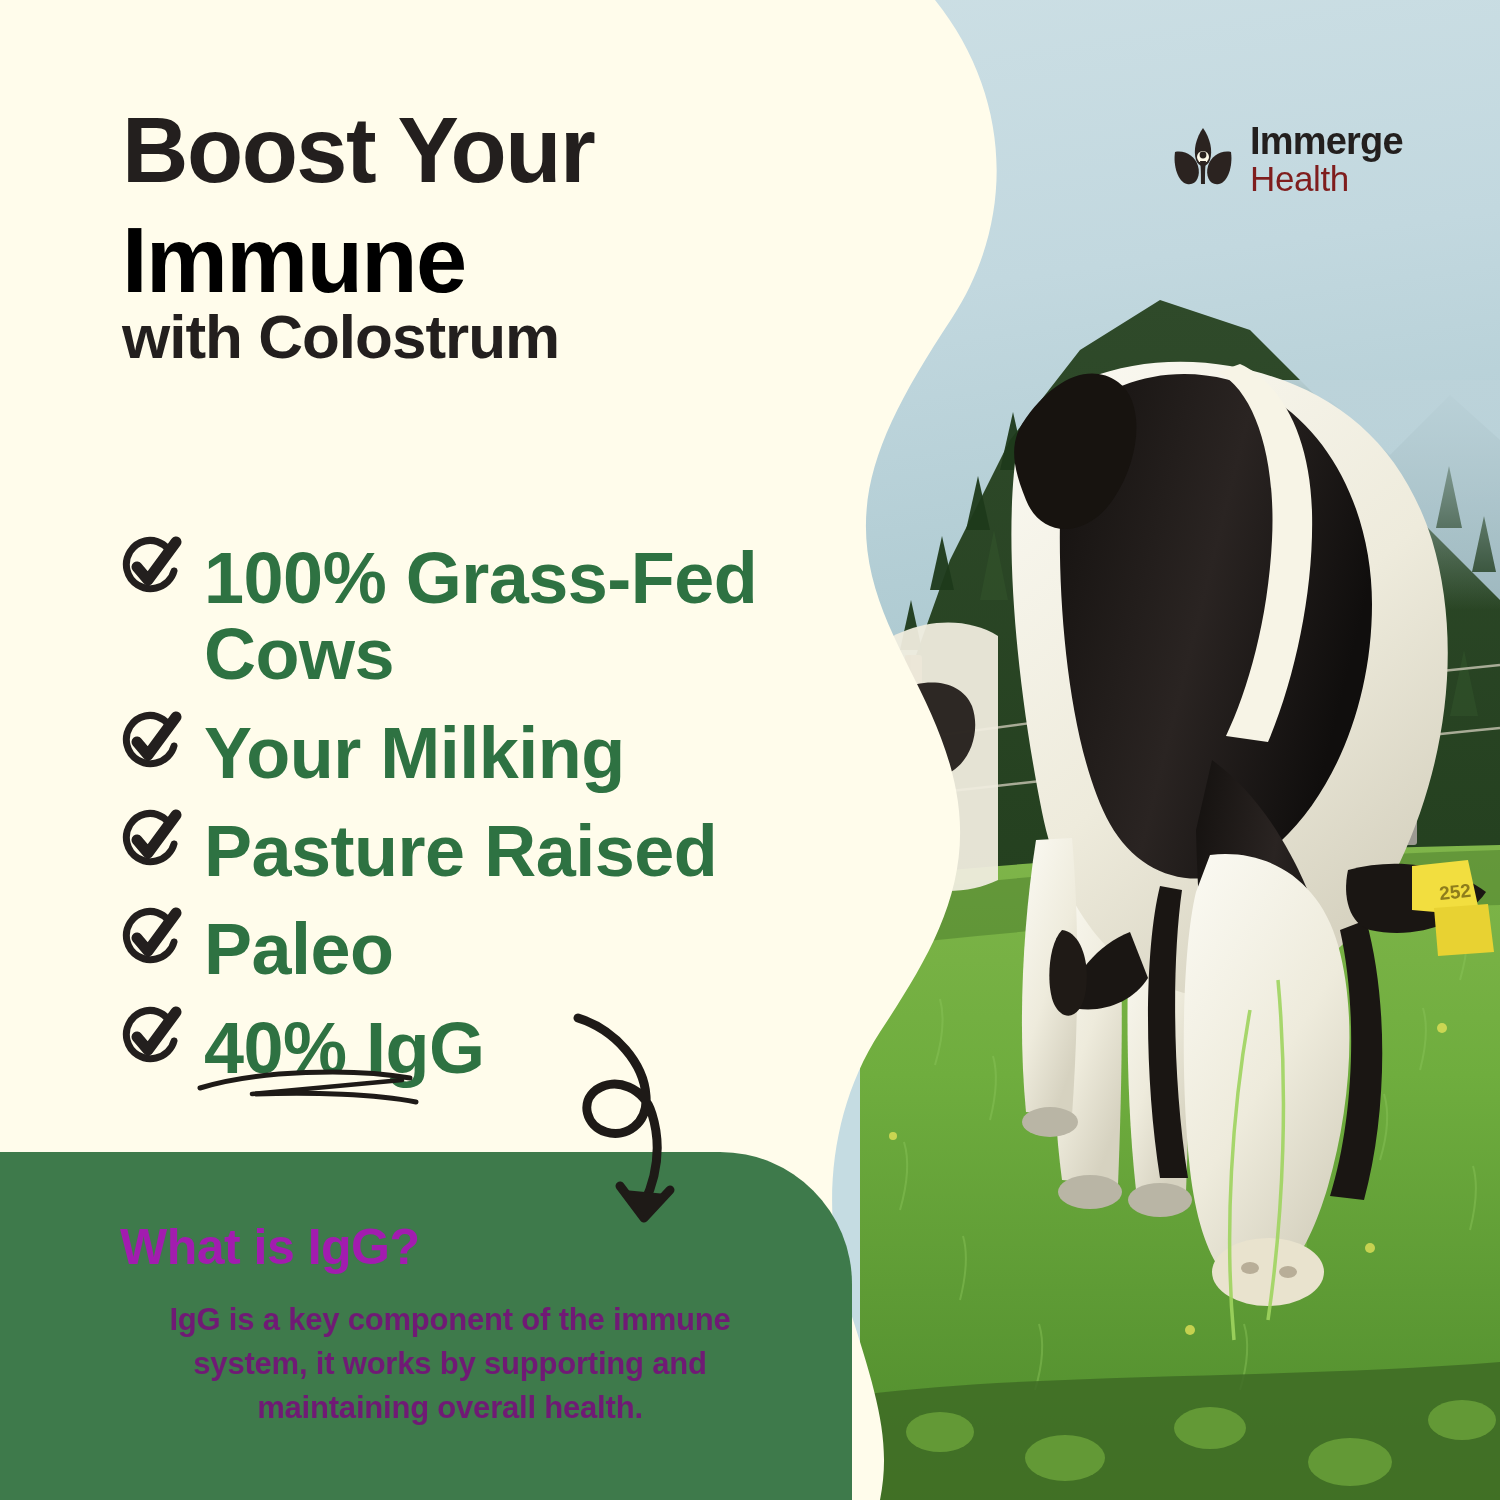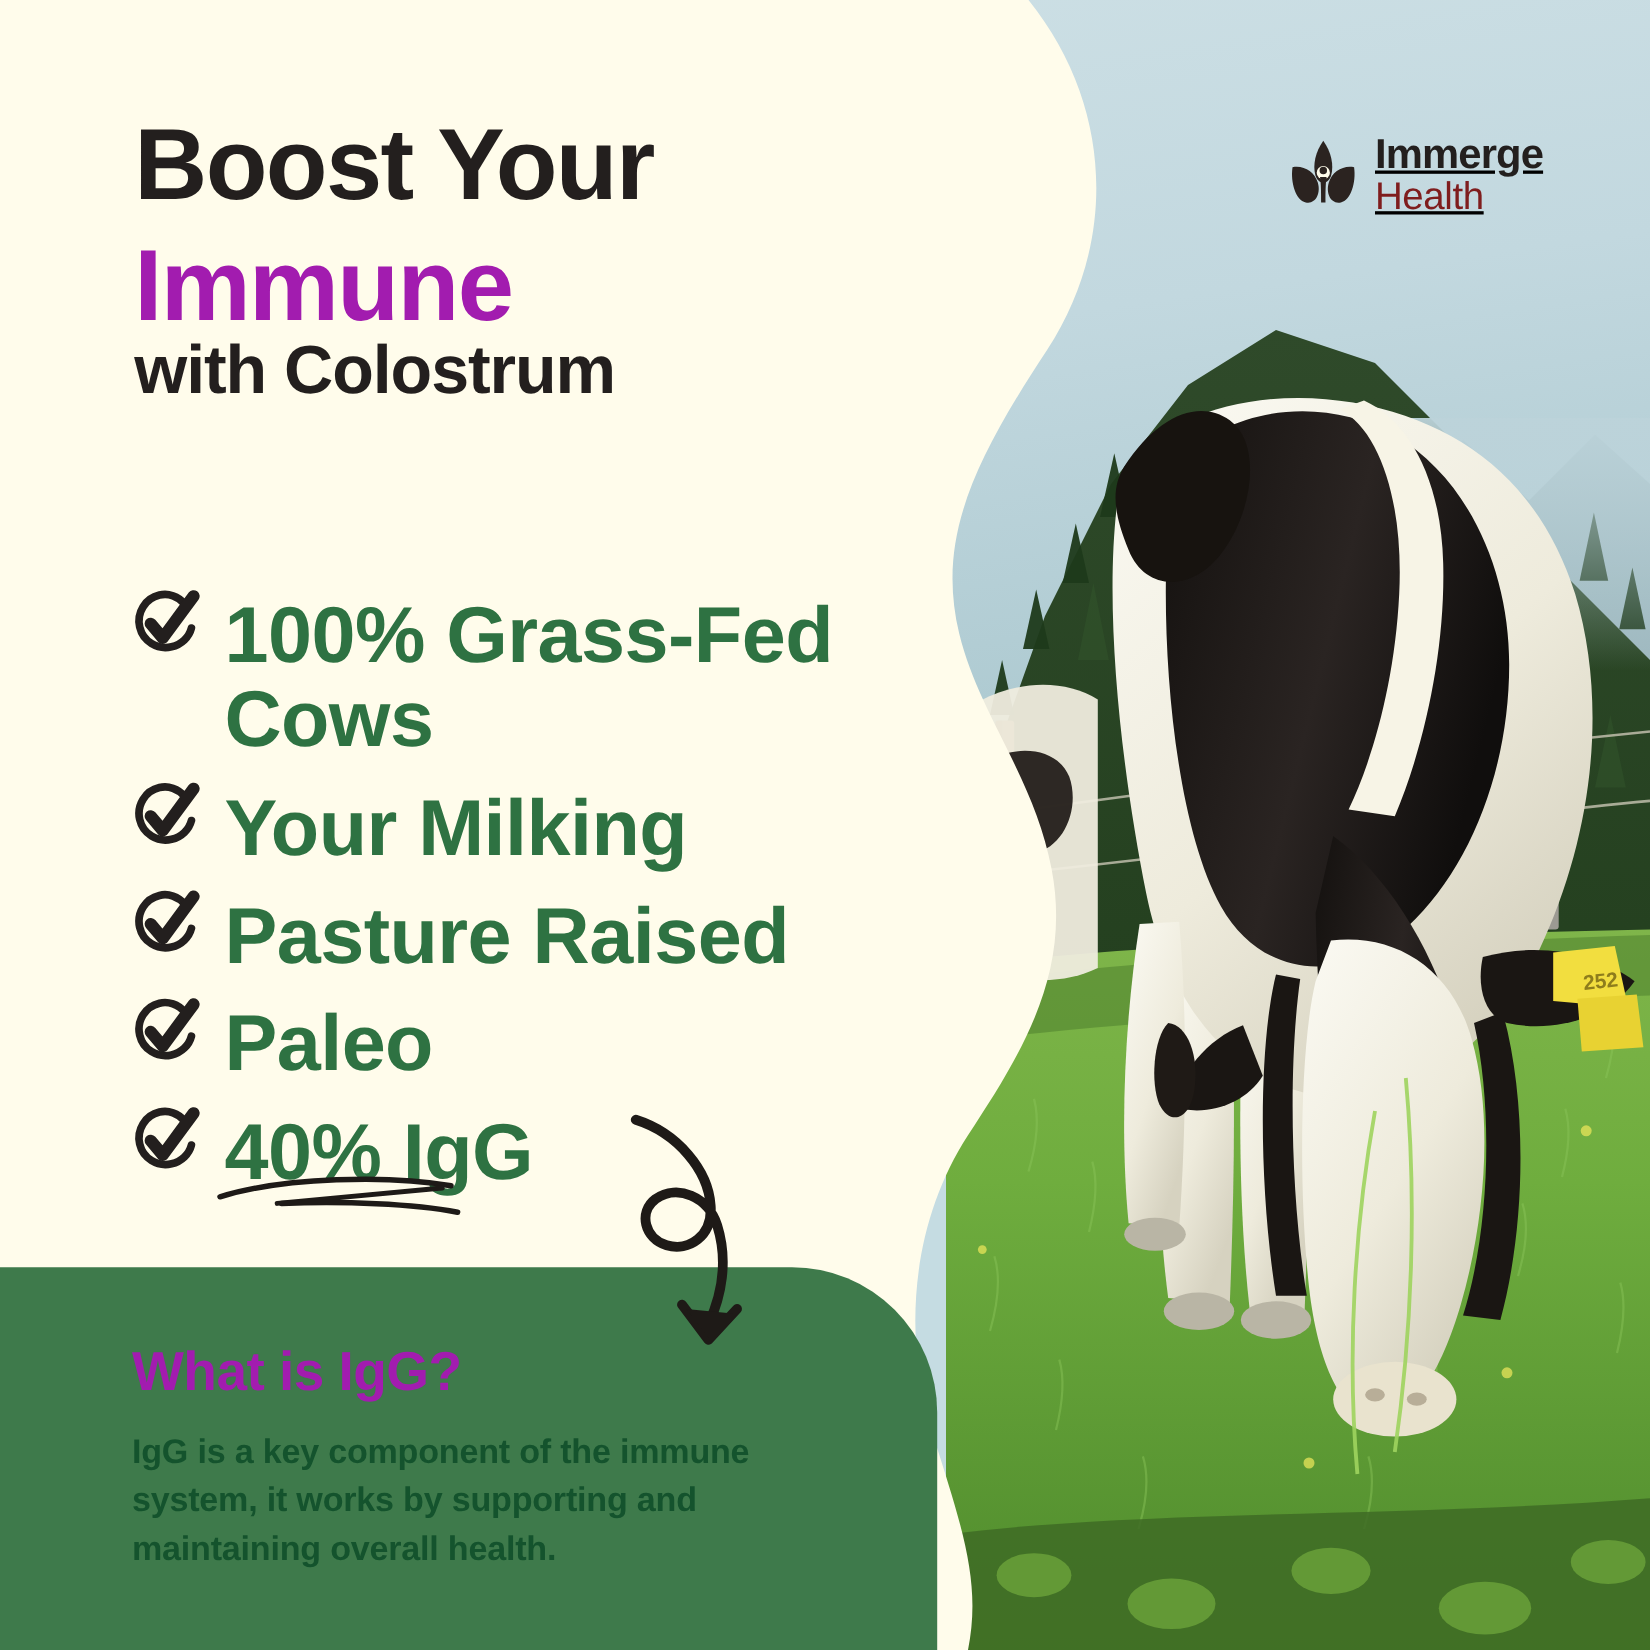--- a/index.html
+++ b/index.html
@@ -28,21 +28,21 @@
 
   
   .content{position:absolute;left:0;top:0;width:860px;height:1180px;}
 
   .headline{position:absolute;left:122px;top:104px;width:700px;}
   .hl-line{
     font-weight:bold;letter-spacing:-1.5px;
     line-height:1.0;margin:0;
   }
   .hl1{font-size:92px;color:#231F1E;}
-  .hl2{font-size:92px;color:#a21caf;margin-top:18px;}
+  .hl2{font-size:92px;color:#000000;margin-top:18px;}
   .hl3{font-size:62px;color:#231F1E;letter-spacing:-1px;}
 
   
   .bullets{position:absolute;left:112px;top:536px;width:700px;}
   .bullet{display:flex;align-items:flex-start;margin-bottom:18px;}
   .bullet .tick{flex:0 0 auto;width:78px;height:72px;margin-right:14px;}
   .bullet .tick svg{display:block;width:78px;height:72px;}
   .bullet .btext{
     font-size:72px;font-weight:bold;color:#2E7242;
     line-height:1.06;letter-spacing:-0.5px;padding-top:4px;
@@ -52,27 +52,27 @@
   .scribble{position:absolute;left:196px;top:1062px;width:280px;height:52px;}
   .scribble svg{display:block;width:280px;height:52px;}
 
   
   .curly-arrow{position:absolute;left:520px;top:1010px;width:180px;height:220px;}
   .curly-arrow svg{display:block;width:180px;height:220px;}
 
   
   .card-text{position:absolute;left:120px;top:1218px;width:660px;}
   .card-title{font-size:50px;font-weight:bold;color:#a21caf;letter-spacing:-0.5px;margin:0 0 22px 0;}
-  .card-body{font-size:31px;font-weight:bold;color:#14532d;line-height:1.42;margin:0;letter-spacing:-0.2px;}
+  .card-body{font-size:31px;font-weight:bold;color:#701a75;line-height:1.42;margin:0;letter-spacing:-0.2px;text-align:center;}
 
   
   .logo{position:absolute;left:1172px;top:122px;display:flex;align-items:center;}
   .logo-mark{width:62px;height:66px;margin-right:16px;flex:0 0 auto;}
   .logo-mark svg{display:block;width:62px;height:66px;}
-  .logo-words{line-height:1;text-decoration:underline;}
+  .logo-words{line-height:1;}
   .logo-w1{font-size:38px;font-weight:bold;color:#231F1E;letter-spacing:-0.8px;display:block;}
   .logo-w2{font-size:35px;font-weight:300;color:#7f1d1d;letter-spacing:-0.4px;display:block;margin-top:1px;}
 </style>
 </head>
 <body>
 
 <div id="stage">
 
   <div class="photo">
     <svg viewBox="0 0 1500 1500" preserveAspectRatio="none">

